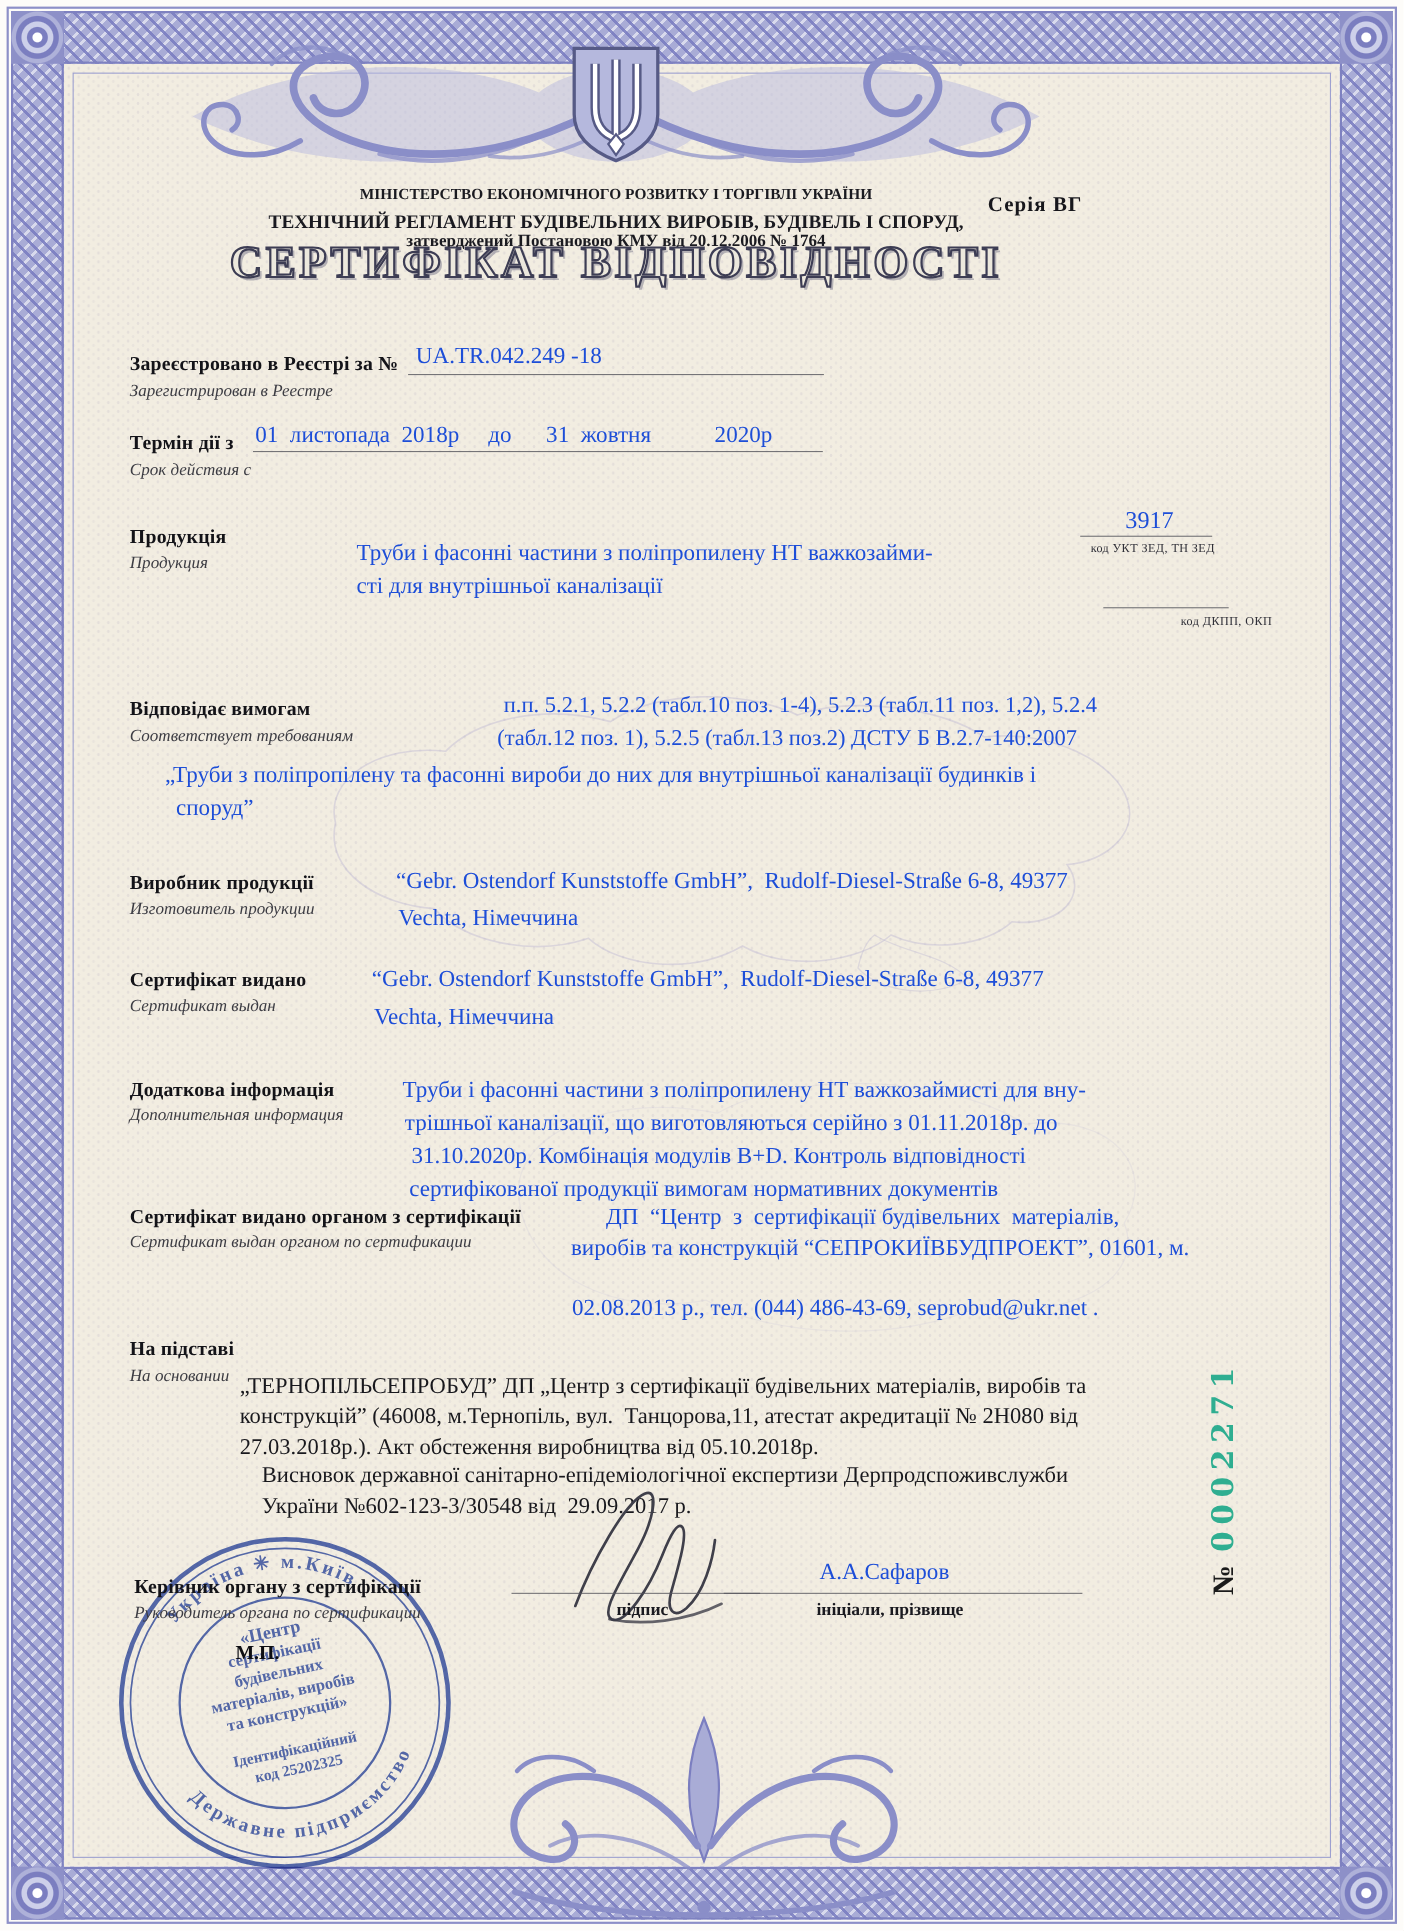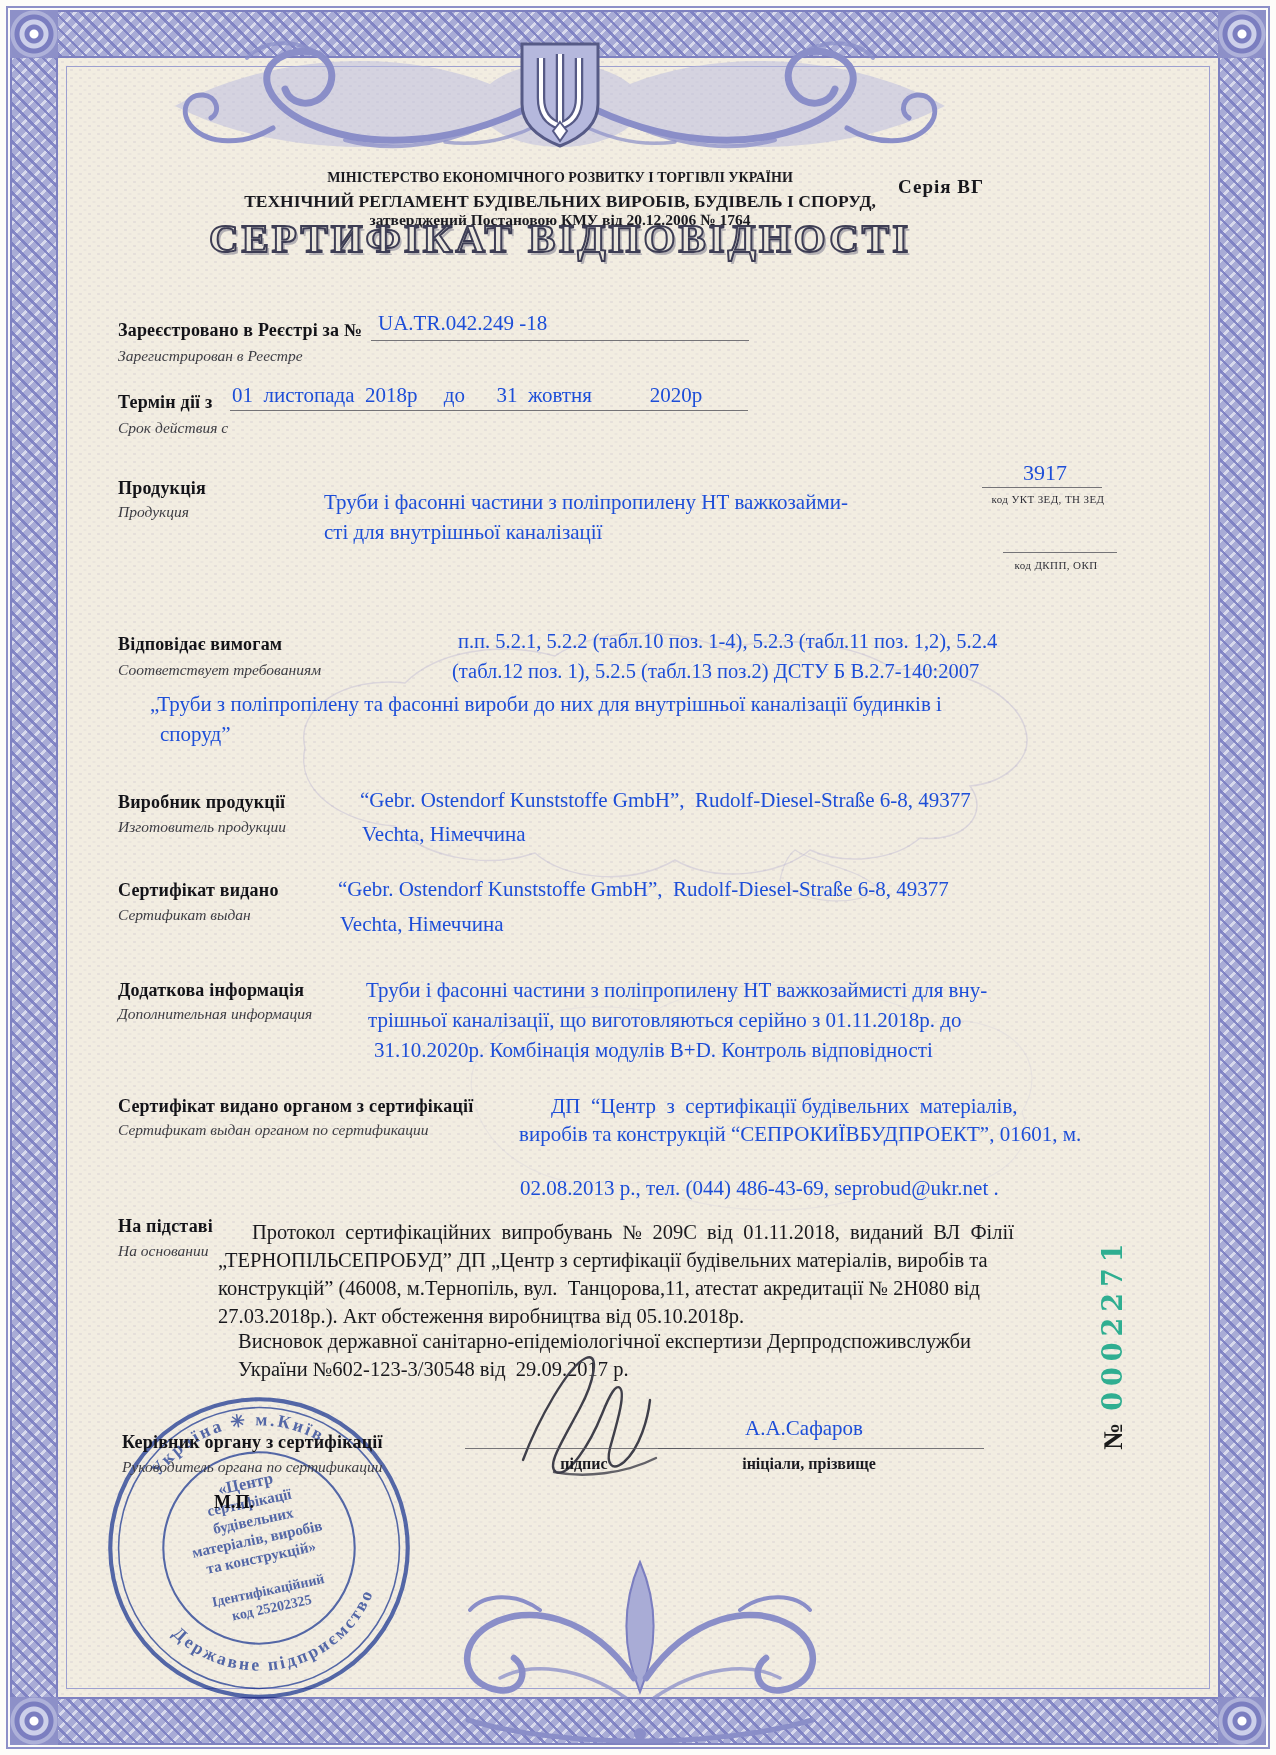--- a/index.html
+++ b/index.html
@@ -167,21 +167,21 @@
     <div class="rule" style="left:230px; top:410px; width:518px;"></div>
 
     <div class="lbl" style="left:118px; top:478px;">Продукція</div>
     <div class="lbl-ru" style="left:118px; top:503px;">Продукция</div>
     <div class="val" style="left:324px; top:490px;">Труби і фасонні частини з поліпропилену НТ важкозайми-</div>
     <div class="val" style="left:324px; top:520px;">сті для внутрішньої каналізації</div>
     <div class="val" style="left:985px; top:460px; width:120px; text-align:center; font-size:22px;">3917</div>
     <div class="rule" style="left:982px; top:487px; width:120px;"></div>
     <div class="code-lbl" style="left:958px; top:493px; width:180px;">код УКТ ЗЕД, ТН ЗЕД</div>
     <div class="rule" style="left:1003px; top:552px; width:114px;"></div>
-    <div class="code-lbl" style="left:986px; top:559px; width:140px;">код ДКПП, ОКП</div>
+    <div class="code-lbl" style="left:1045px; top:559px; width:140px;">код ДКПП, ОКП</div>
 
     <div class="lbl" style="left:118px; top:634px;">Відповідає вимогам</div>
     <div class="lbl-ru" style="left:118px; top:661px;">Соответствует требованиям</div>
     <div class="val" style="left:458px; top:630px; font-size:20.5px;">п.п. 5.2.1, 5.2.2 (табл.10 поз. 1-4), 5.2.3 (табл.11 поз. 1,2), 5.2.4</div>
     <div class="val" style="left:452px; top:660px; font-size:20.5px;">(табл.12 поз. 1), 5.2.5 (табл.13 поз.2) ДСТУ Б В.2.7-140:2007</div>
     <div class="val" style="left:150px; top:692px;">„Труби з поліпропілену та фасонні вироби до них для внутрішньої каналізації будинків і</div>
     <div class="val" style="left:160px; top:722px;">споруд”</div>
 
     <div class="lbl" style="left:118px; top:792px;">Виробник продукції</div>
     <div class="lbl-ru" style="left:118px; top:818px;">Изготовитель продукции</div>
@@ -191,30 +191,30 @@
     <div class="lbl" style="left:118px; top:880px;">Сертифікат видано</div>
     <div class="lbl-ru" style="left:118px; top:906px;">Сертификат выдан</div>
     <div class="val" style="left:338px; top:877px;">“Gebr. Ostendorf Kunststoffe GmbH”,  Rudolf-Diesel-Straße 6-8, 49377</div>
     <div class="val" style="left:340px; top:912px;">Vechta, Німеччина</div>
 
     <div class="lbl" style="left:118px; top:980px;">Додаткова інформація</div>
     <div class="lbl-ru" style="left:118px; top:1005px;">Дополнительная информация</div>
     <div class="val" style="left:366px; top:978px;">Труби і фасонні частини з поліпропилену НТ важкозаймисті для вну-</div>
     <div class="val" style="left:368px; top:1008px;">трішньої каналізації, що виготовляються серійно з 01.11.2018р. до</div>
     <div class="val" style="left:374px; top:1038px;">31.10.2020р. Комбінація модулів B+D. Контроль відповідності</div>
+    <div class="val" style="left:372px; top:1068px;">сертифікованої продукції вимогам нормативних документів</div>
 
     <div class="lbl" style="left:118px; top:1096px;">Сертифікат видано органом з сертифікації</div>
     <div class="lbl-ru" style="left:118px; top:1121px;">Сертификат выдан органом по сертификации</div>
     <div class="val" style="left:551px; top:1094px;">ДП  “Центр  з  сертифікації будівельних  матеріалів,</div>
     <div class="val" style="left:519px; top:1122px;">виробів та конструкцій “СЕПРОКИЇВБУДПРОЕКТ”, 01601, м.</div>
     <div class="val" style="left:520px; top:1176px;">02.08.2013 р., тел. (044) 486-43-69, seprobud@ukr.net .</div>
 
     <div class="lbl" style="left:118px; top:1216px;">На підставі</div>
     <div class="lbl-ru" style="left:118px; top:1242px;">На основании</div>
-    <div class="val-sm" style="left:252px; top:1221px;">Протокол  сертифікаційних  випробувань  №  209С  від  01.11.2018,  виданий  ВЛ  Філії</div>
     <div class="val-sm" style="left:218px; top:1249px;">„ТЕРНОПІЛЬСЕПРОБУД” ДП „Центр з сертифікації будівельних матеріалів, виробів та</div>
     <div class="val-sm" style="left:218px; top:1277px;">конструкцій” (46008, м.Тернопіль, вул.  Танцорова,11, атестат акредитації № 2Н080 від</div>
     <div class="val-sm" style="left:218px; top:1305px;">27.03.2018р.). Акт обстеження виробництва від 05.10.2018р.</div>
     <div class="val-sm" style="left:238px; top:1330px;">Висновок державної санітарно-епідеміологічної експертизи Дерпродспоживслужби</div>
     <div class="val-sm" style="left:238px; top:1358px;">України №602-123-3/30548 від  29.09.2017 р.</div>
 
     <div class="lbl" style="left:122px; top:1432px; z-index:5;">Керівник органу з сертифікації</div>
     <div class="lbl-ru" style="left:122px; top:1458px; z-index:5;">Руководитель органа по сертификации</div>
 
     <svg class="sig-svg" viewBox="0 0 190 132">

